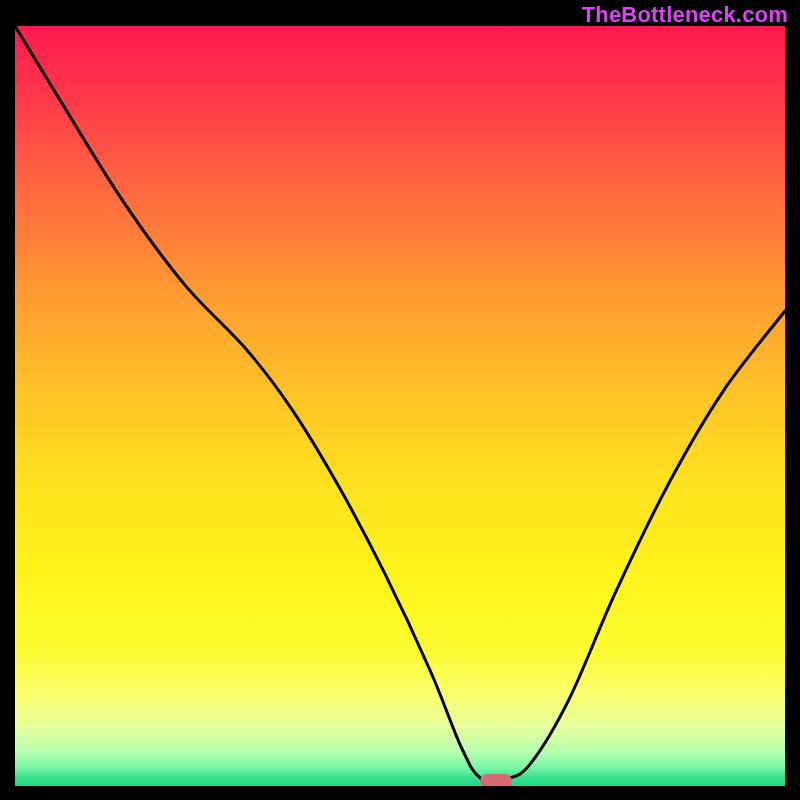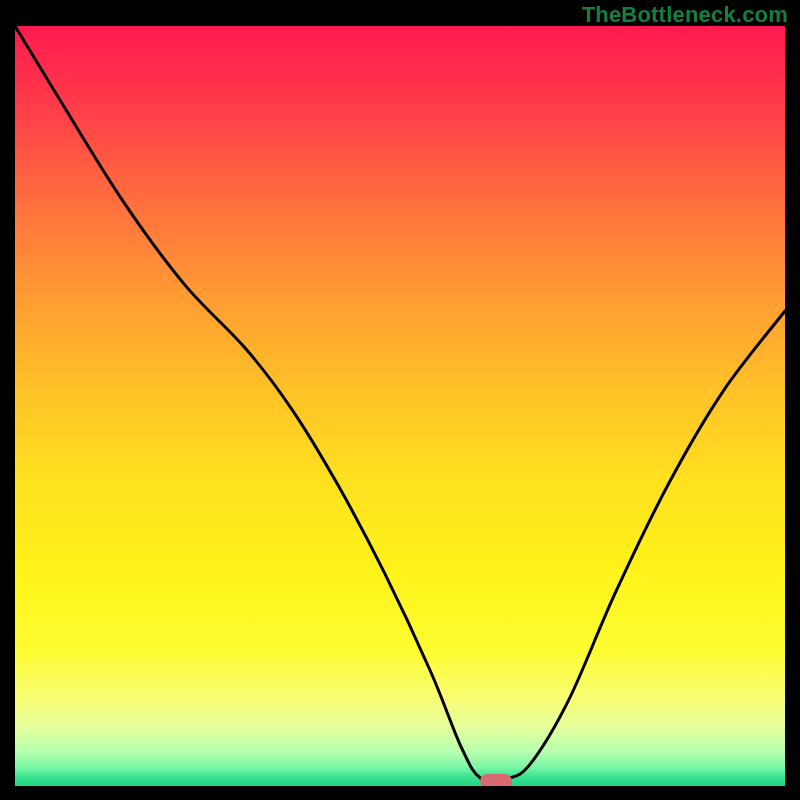--- a/index.html
+++ b/index.html
@@ -51,21 +51,21 @@
     border-radius: 7px;
     background: #d66b6f;
     transform: translate(-50%, -50%);
   }
 </style>
 </head>
 <body>
 
 <div class="frame">
 
-  <div class="watermark" style="color: #15803d;">TheBottleneck.com</div>
+  <div class="watermark" style="color: #d946ef;">TheBottleneck.com</div>
 
   <div class="plot-area">
     <svg id="plot-svg" viewBox="0 0 770 760" preserveAspectRatio="none">
       <defs>
         <linearGradient id="bg-grad" x1="0" y1="0" x2="0" y2="1">
             <stop offset="0.00%" stop-color="#ff1a4f"></stop>
             <stop offset="10.00%" stop-color="#ff3a4a"></stop>
             <stop offset="22.00%" stop-color="#ff6a3f"></stop>
             <stop offset="35.00%" stop-color="#ff9a33"></stop>
             <stop offset="48.00%" stop-color="#ffc227"></stop>

